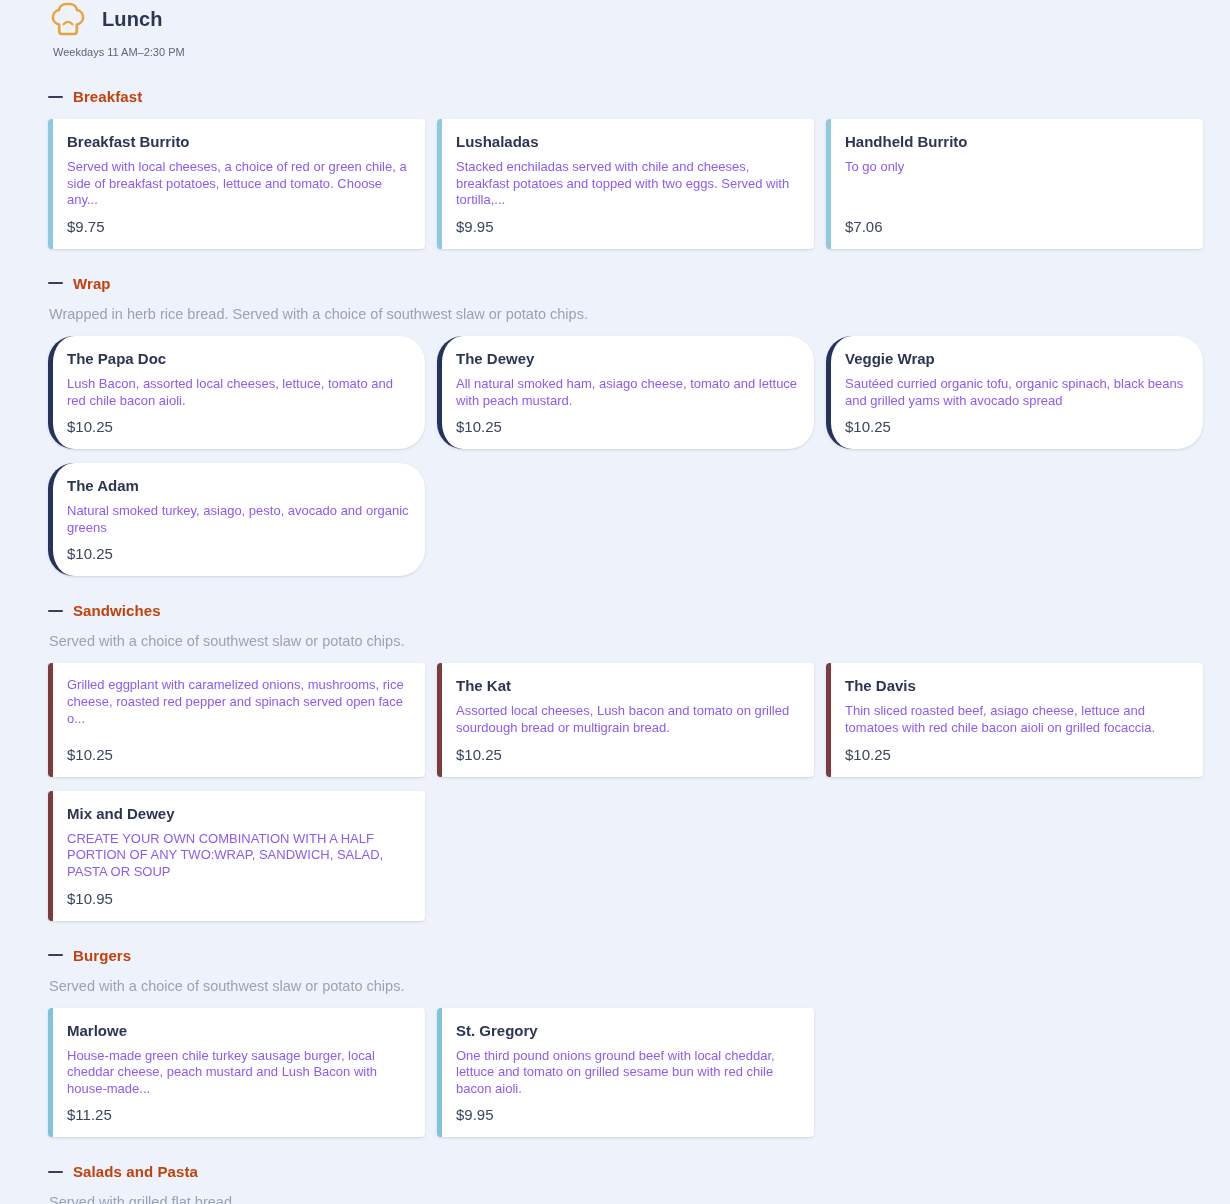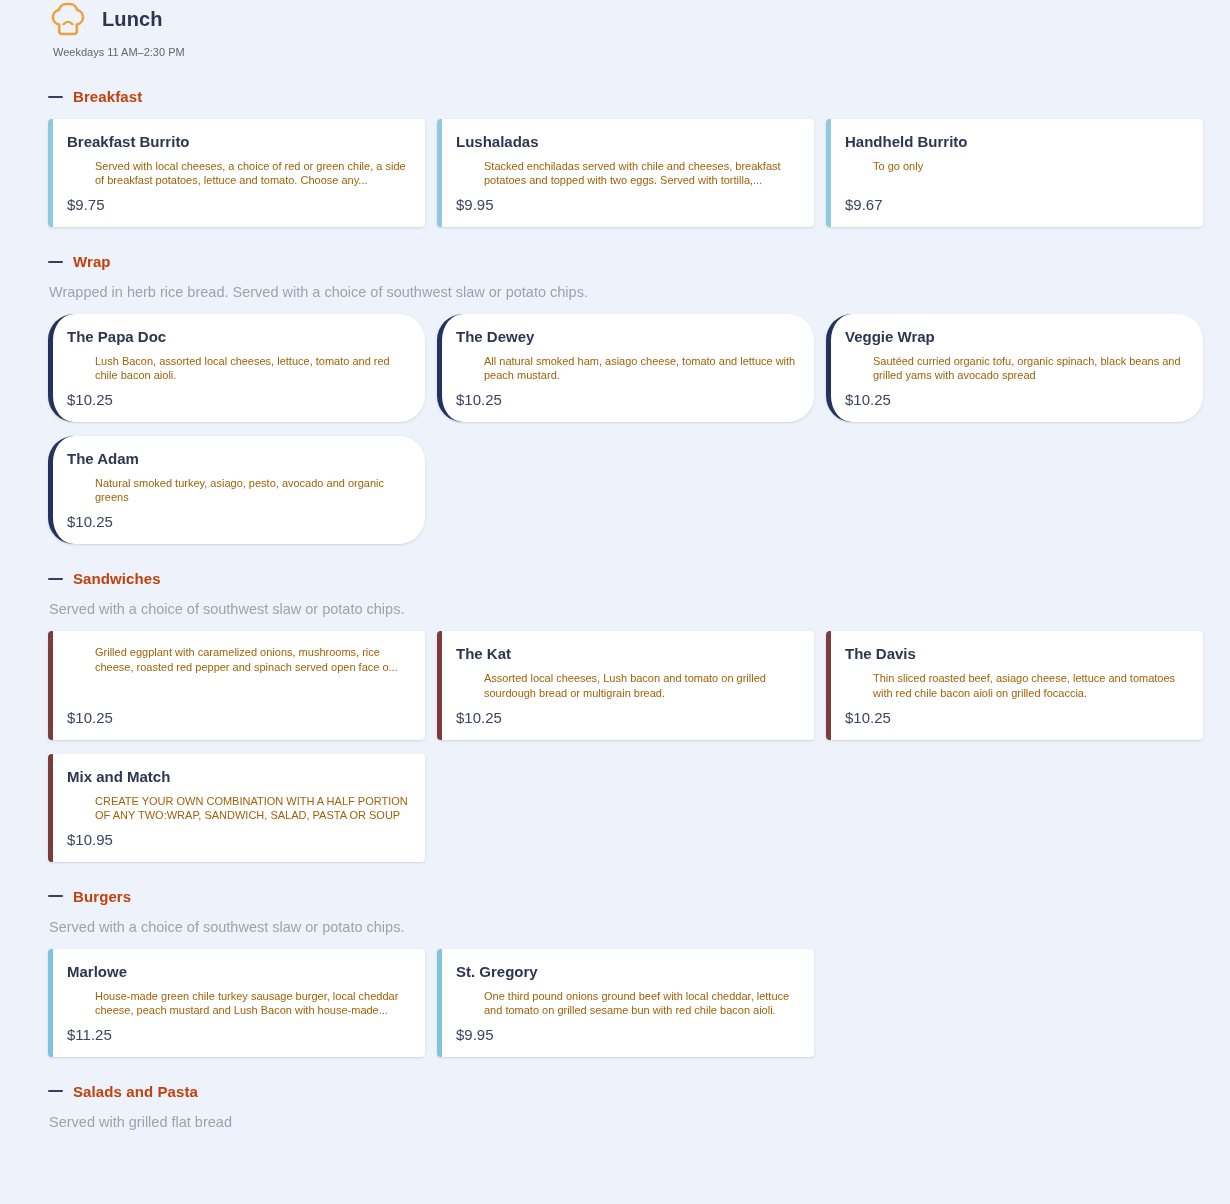--- a/index.html
+++ b/index.html
@@ -115,25 +115,24 @@
 
   .card-name {
     font-size: 15px;
     font-weight: bold;
     color: #2c3652;
     line-height: 1.2;
     margin-bottom: 8px;
   }
 
   .card-desc {
-    font-size: 11px;
-    color: #a16207;
+    font-size: 13px;
+    color: #8b5cf6;
     line-height: 1.28;
     margin-bottom: 9px;
-    margin-left: 28px;
   }
 
   .card-price {
     font-size: 15px;
     color: #3a4considered;
     color: #3a455f;
     margin-top: auto;
   }
 </style>
 </head>
@@ -166,21 +165,21 @@
             <div class="card-price">$9.75</div>
           </div>
           <div class="menu-card accent-sky">
             <div class="card-name">Lushaladas</div>
             <div class="card-desc">Stacked enchiladas served with chile and cheeses, breakfast potatoes and topped with two eggs. Served with tortilla,...</div>
             <div class="card-price">$9.95</div>
           </div>
           <div class="menu-card accent-sky">
             <div class="card-name">Handheld Burrito</div>
             <div class="card-desc">To go only</div>
-            <div class="card-price">$9.67</div>
+            <div class="card-price">$7.06</div>
           </div>
         </div>
       </div>
       <div class="section">
         <div class="section-head">
           <span class="section-dash"></span>
           <span class="section-title">Wrap</span>
         </div>
         <div class="section-desc">Wrapped in herb rice bread. Served with a choice of southwest slaw or potato chips.</div>
         <div class="card-grid">
@@ -221,21 +220,21 @@
             <div class="card-name">The Kat</div>
             <div class="card-desc">Assorted local cheeses, Lush bacon and tomato on grilled sourdough bread or multigrain bread.</div>
             <div class="card-price">$10.25</div>
           </div>
           <div class="menu-card accent-maroon">
             <div class="card-name">The Davis</div>
             <div class="card-desc">Thin sliced roasted beef, asiago cheese, lettuce and tomatoes with red chile bacon aioli on grilled focaccia.</div>
             <div class="card-price">$10.25</div>
           </div>
           <div class="menu-card accent-maroon">
-            <div class="card-name">Mix and Match</div>
+            <div class="card-name">Mix and Dewey</div>
             <div class="card-desc">CREATE YOUR OWN COMBINATION WITH A HALF PORTION OF ANY TWO:WRAP, SANDWICH, SALAD, PASTA OR SOUP</div>
             <div class="card-price">$10.95</div>
           </div>
         </div>
       </div>
       <div class="section">
         <div class="section-head">
           <span class="section-dash"></span>
           <span class="section-title">Burgers</span>
         </div>

